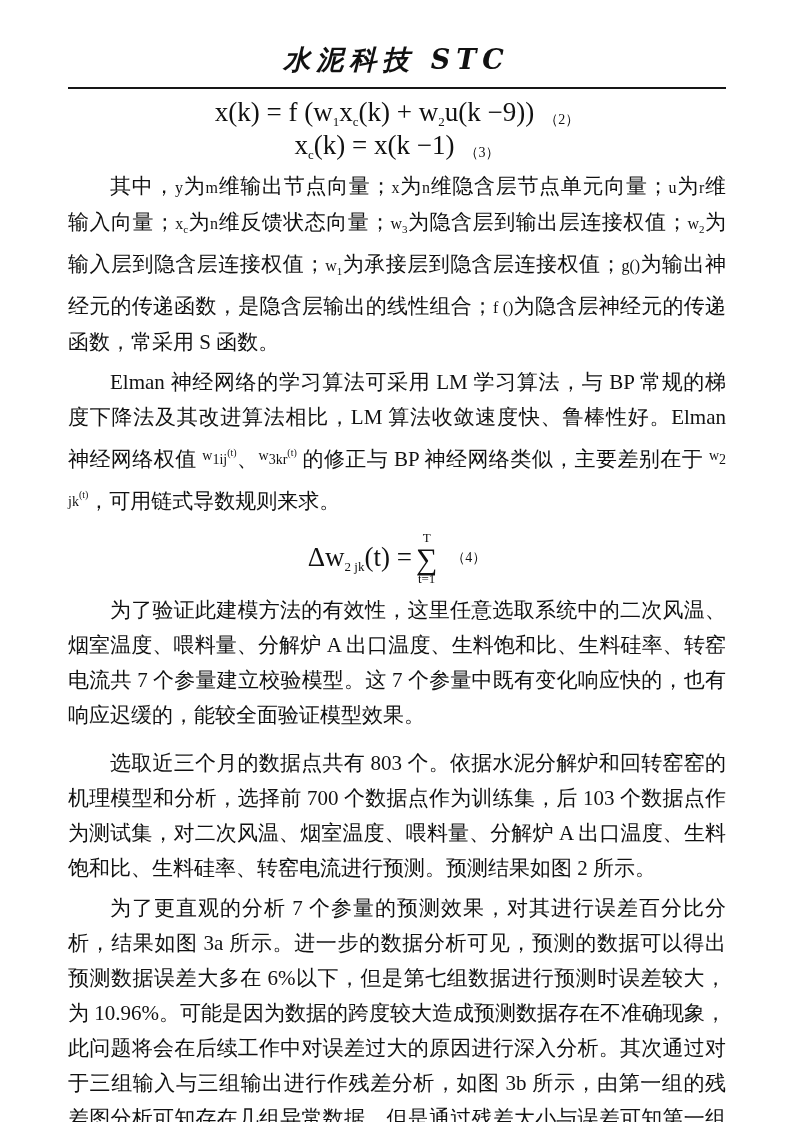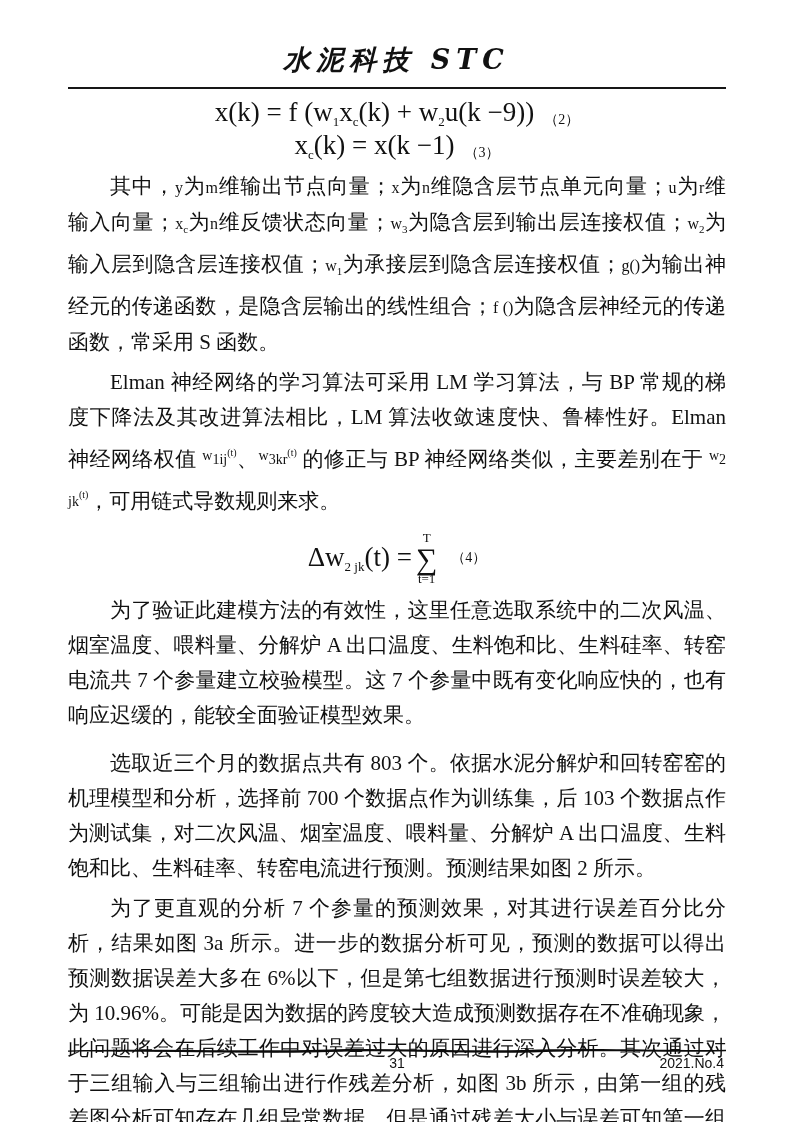--- a/index.html
+++ b/index.html
@@ -106,22 +106,14 @@
     </div>
 
     <p class="para"><span>为了验证此建模方法的有效性，这里任意选取系统中的二次风温、烟室温度、喂料量、分解炉 A 出口温度、生料饱和比、生料硅率、转窑电流共 7 个参量建立校验模型。这 7 个参量中既有变化响应快的，也有响应迟缓的，能较全面验证模型效果。</span></p>
 
     <p class="para p4"><span>选取近三个月的数据点共有 803 个。依据水泥分解炉和回转窑窑的机理模型和分析，选择前 700 个数据点作为训练集，后 103 个数据点作为测试集，对二次风温、烟室温度、喂料量、分解炉 A 出口温度、生料饱和比、生料硅率、转窑电流进行预测。预测结果如图 2 所示。</span></p>
 
     <p class="para"><span>为了更直观的分析 7 个参量的预测效果，对其进行误差百分比分析，结果如图 3a 所示。进一步的数据分析可见，预测的数据可以得出预测数据误差大多在 6%以下，但是第七组数据进行预测时误差较大，为 10.96%。可能是因为数据的跨度较大造成预测数据存在不准确现象，此问题将会在后续工作中对误差过大的原因进行深入分析。其次通过对于三组输入与三组输出进行作残差分析，如图 3b 所示，由第一组的残差图分析可知存在几组异常数据，但是通过残差大小与误差可知第一组数据的精确度较高。</span></p>
 
   </div>
 
-  <div class="footer">
-    <svg class="footer-rule" width="658" height="10" viewBox="0 0 658 10">
-      <path d="M0,4.4 C90,2.6 170,5.8 260,3.4 C330,1.6 400,6.0 470,3.6 C540,1.8 600,4.8 658,3.8
-               L658,5.2 C600,7.0 540,3.6 470,6.2 C400,8.6 330,3.4 260,6.0 C170,8.4 90,4.8 0,5.8 Z" fill="#0c0c0c"></path>
-    </svg>
-    <span class="pageno">31</span>
-    <span class="issue">2021.No.4</span>
-  </div>
 
 </div>
 
 </body></html>

